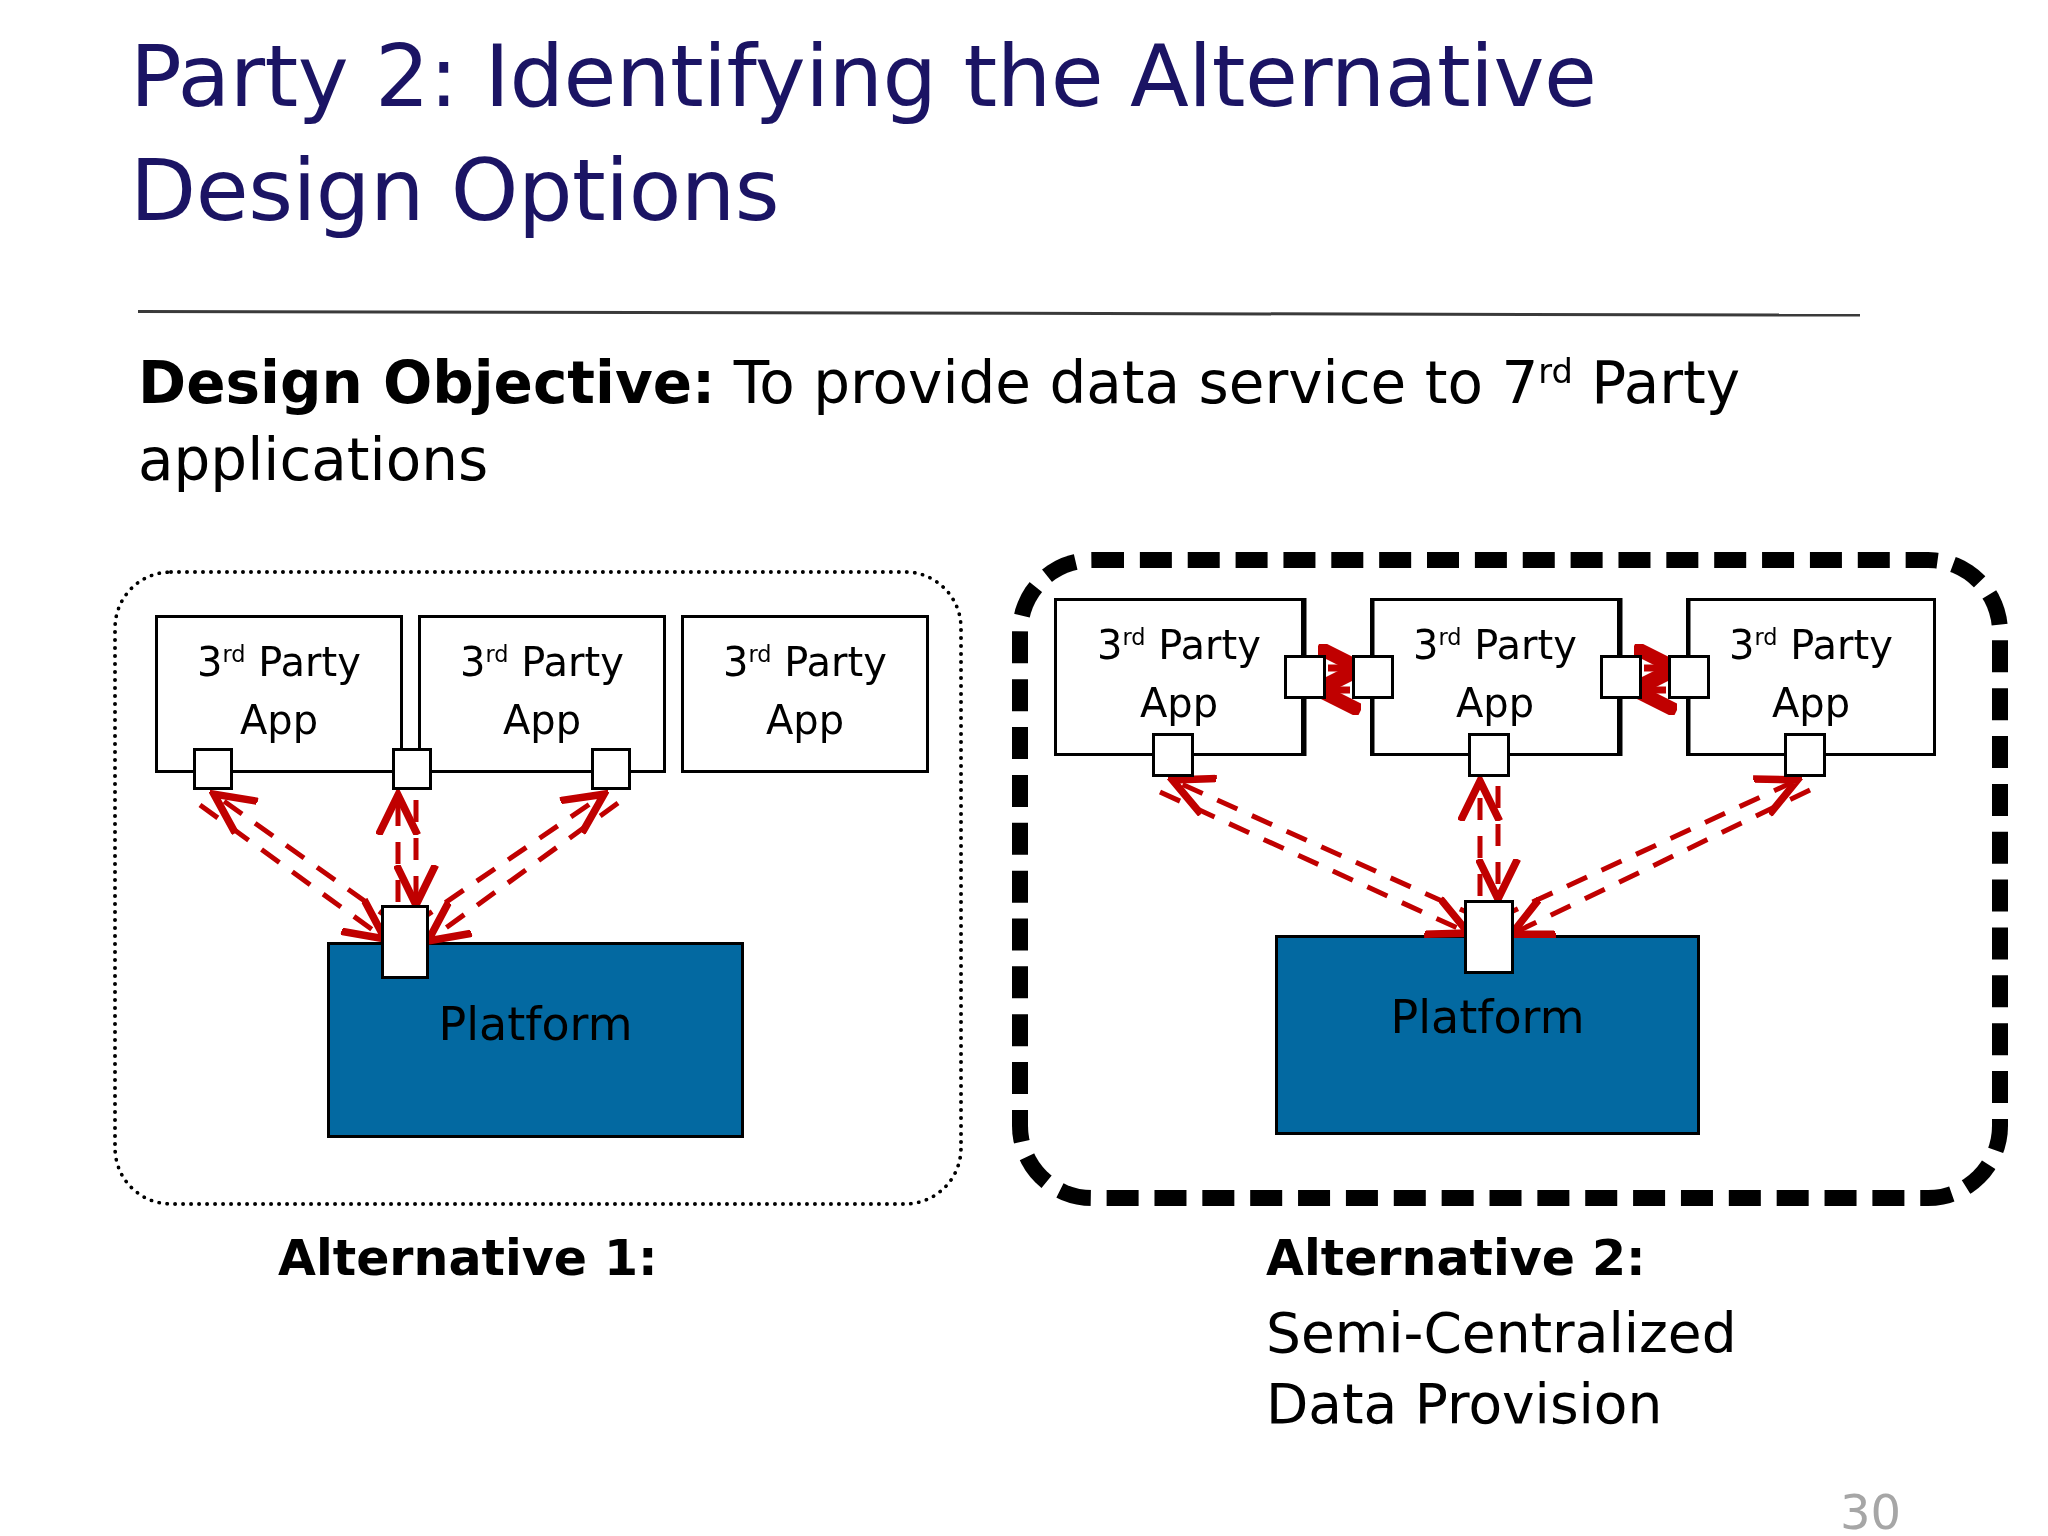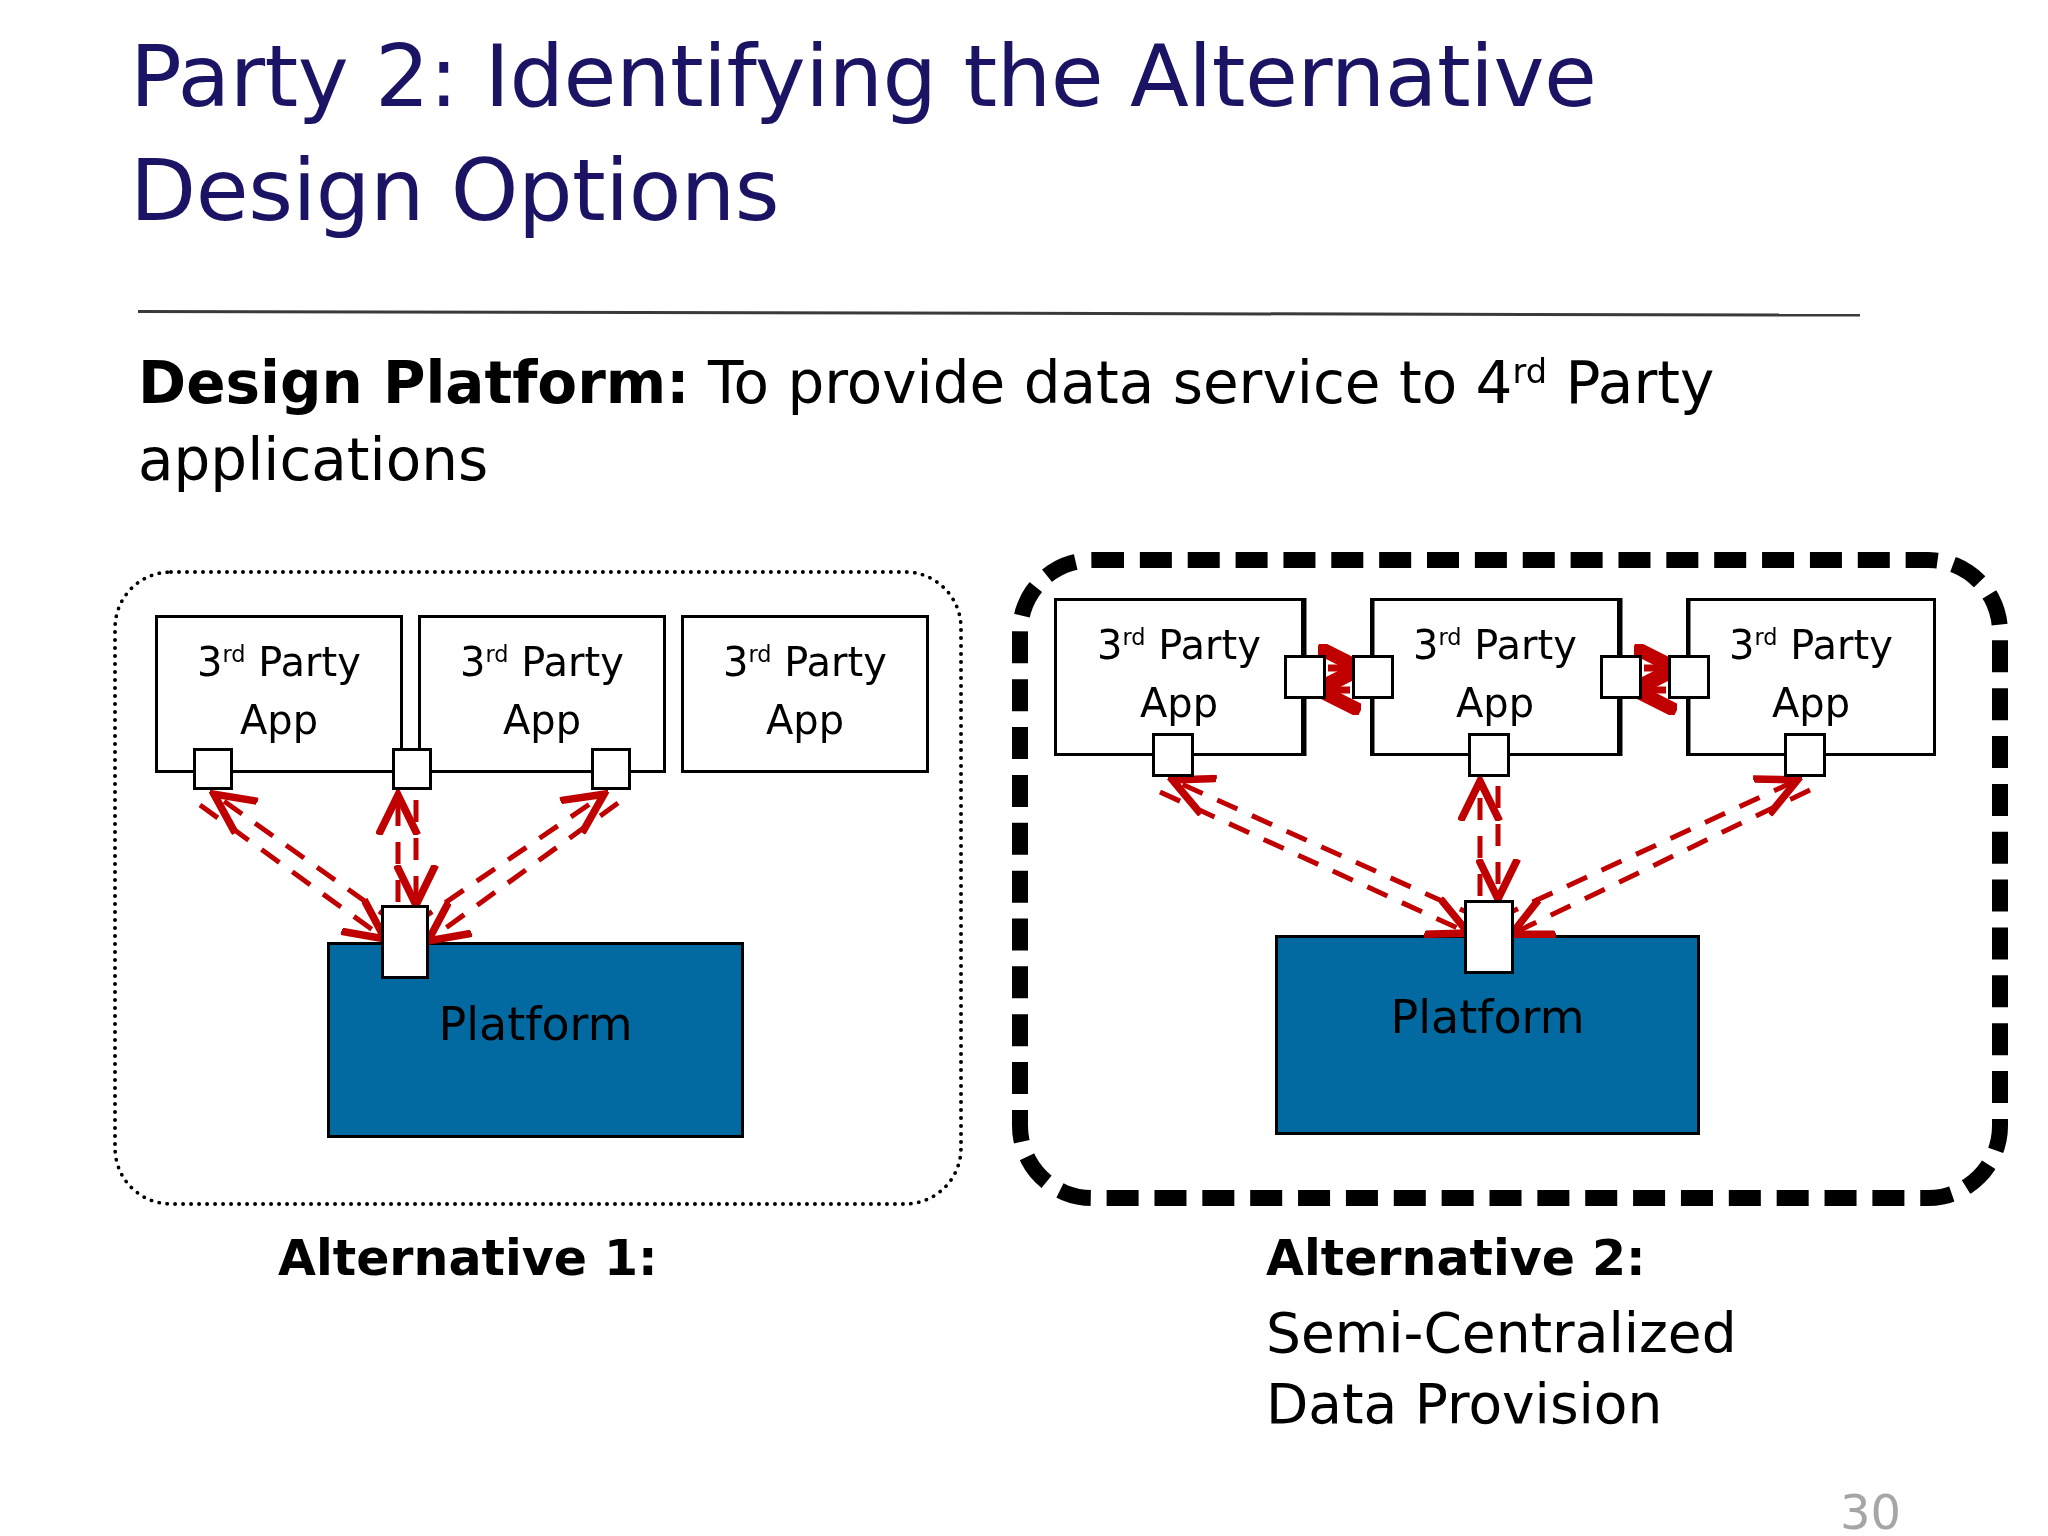--- a/index.html
+++ b/index.html
@@ -164,21 +164,21 @@
 </style>
 </head>
 <body>
 
 <div id="slide-title">Party 2: Identifying the Alternative
 Design Options</div>
 
 <div id="title-rule"></div>
 
 <div id="objective">
-  <span class="lead">Design Platform:</span><span> To provide data service to 4</span><sup>rd</sup><span> Party applications</span>
+  <span class="lead">Design Objective:</span><span> To provide data service to 7</span><sup>rd</sup><span> Party applications</span>
 </div>
 
 <div id="diagrams">
 
   <div id="alt1-container" class="alt-container"></div>
 
   <div class="app-box" style="left:155px; top:615px; width:248px; height:158px;">
     <span>3</span><sup>rd</sup><span> Party</span><br>
     <span>App</span>
   </div>

